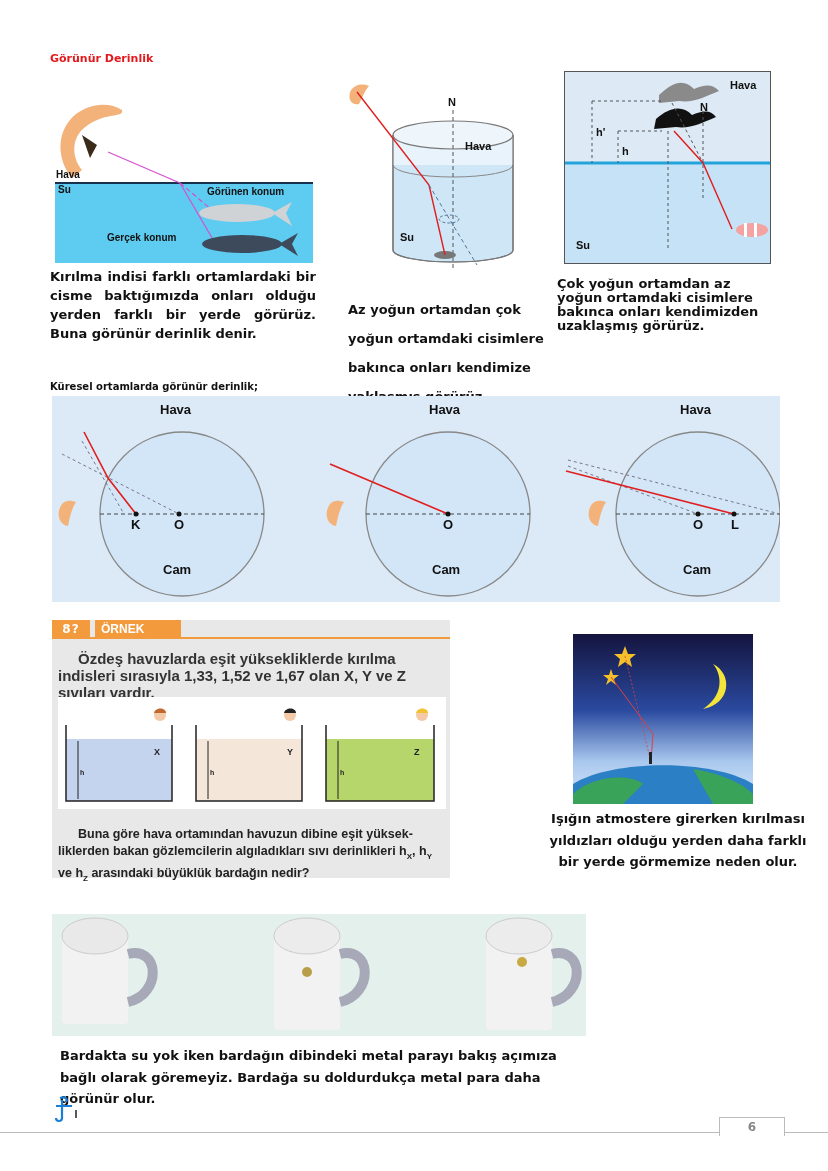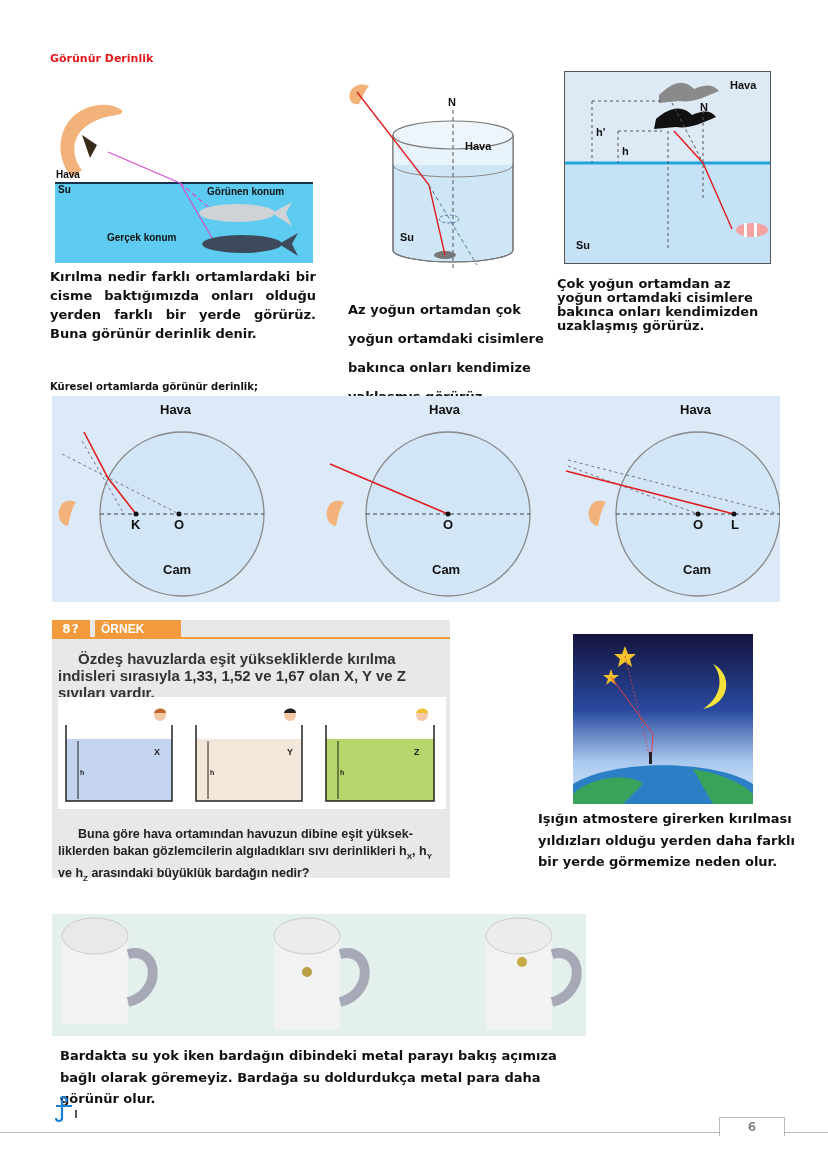--- a/index.html
+++ b/index.html
@@ -41,21 +41,21 @@
     <path d="M220,113 L240,102 L234,113 L240,126 Z" fill="#cfd3d6"></path>
 
     <ellipse cx="190" cy="144" rx="40" ry="9" fill="#3c4a5c"></ellipse>
     <path d="M227,144 L246,133 L240,144 L246,156 Z" fill="#3c4a5c"></path>
     <text x="4" y="78" font-size="10" fill="#111">Hava</text>
     <text x="6" y="93" font-size="10" fill="#111">Su</text>
     <text x="155" y="95" font-size="10" fill="#111">Görünen konum</text>
     <text x="55" y="141" font-size="10" fill="#111">Gerçek konum</text>
   </svg>
 </div>
-<div class="abs para justify" style="left:50px;top:267px;width:266px;">Kırılma nedir farklı ortamlardaki bir cisme baktığımızda onları olduğu yerden farklı bir yerde görürüz. Buna görünür derinlik denir.</div>
+<div class="abs para justify" style="left:50px;top:267px;width:266px;">Kırılma indisi farklı ortamlardaki bir cisme baktığımızda onları olduğu yerden farklı bir yerde görürüz. Buna görünür derinlik denir.</div>
 
 <div class="abs" style="left:345px;top:80px;width:200px;height:190px;">
   <svg width="200" height="190" viewBox="0 0 200 190">
 
     <path d="M6,10 C2,18 6,26 14,24 C18,16 20,10 24,6 C16,3 10,5 6,10Z" fill="#f3b27a"></path>
 
     <path d="M48,55 L48,170 A60,12 0 0 0 168,170 L168,55" fill="#cfe6f7" stroke="#777" stroke-width="1.2"></path>
     <rect x="48" y="55" width="120" height="30" fill="#e8f3fb"></rect>
     <ellipse cx="108" cy="55" rx="60" ry="14" fill="#eef6fc" stroke="#777" stroke-width="1.2"></ellipse>
     <path d="M48,85 A60,12 0 0 0 168,85" fill="none" stroke="#888" stroke-width="1"></path>
@@ -206,21 +206,21 @@
     <path d="M0,160 C20,140 60,140 70,150 L50,170 L0,170Z" fill="#3aa35a"></path>
     <path d="M120,135 C150,140 170,150 180,160 L180,170 L140,170Z" fill="#3aa35a"></path>
     <path d="M140,30 C160,40 158,70 130,75 C150,62 150,42 140,30Z" fill="#f4e33a"></path>
     <polygon points="52,12 55,20 63,20 57,25 59,33 52,28 45,33 47,25 41,20 49,20" fill="#f4c12a"></polygon>
     <polygon points="38,35 40,41 46,41 41,45 43,51 38,47 33,51 35,45 30,41 36,41" fill="#f4c12a"></polygon>
     <polyline points="38,43 80,100 78,128" fill="none" stroke="#e04040" stroke-width="1"></polyline>
     <line x1="52" y1="22" x2="78" y2="128" stroke="#e04040" stroke-width="0.8" stroke-dasharray="2,2"></line>
     <rect x="76" y="118" width="3" height="12" fill="#222"></rect>
   </svg>
 </div>
-<div class="abs para" style="left:538px;top:808px;width:280px;line-height:21.5px;">Işığın atmostere girerken kırılması yıldızları olduğu yerden daha farklı bir yerde görmemize neden olur.</div>
+<div class="abs para" style="left:538px;top:808px;width:280px;line-height:21.5px;text-align:center;">Işığın atmostere girerken kırılması yıldızları olduğu yerden daha farklı bir yerde görmemize neden olur.</div>
 
 <div class="abs" style="left:52px;top:914px;width:534px;height:122px;background:#e4f0ec;">
   <svg width="534" height="122" viewBox="0 0 534 122">
     <g>
       <rect x="10" y="22" width="66" height="88" rx="4" fill="#f2f2f2"></rect>
       <ellipse cx="43" cy="22" rx="33" ry="18" fill="#e9e9e9" stroke="#ccc"></ellipse>
       <path d="M76,40 C108,32 110,80 76,88" fill="none" stroke="#a7a9b8" stroke-width="10"></path>
     </g>
     <g>
       <rect x="222" y="22" width="66" height="94" rx="4" fill="#f2f2f2"></rect>

